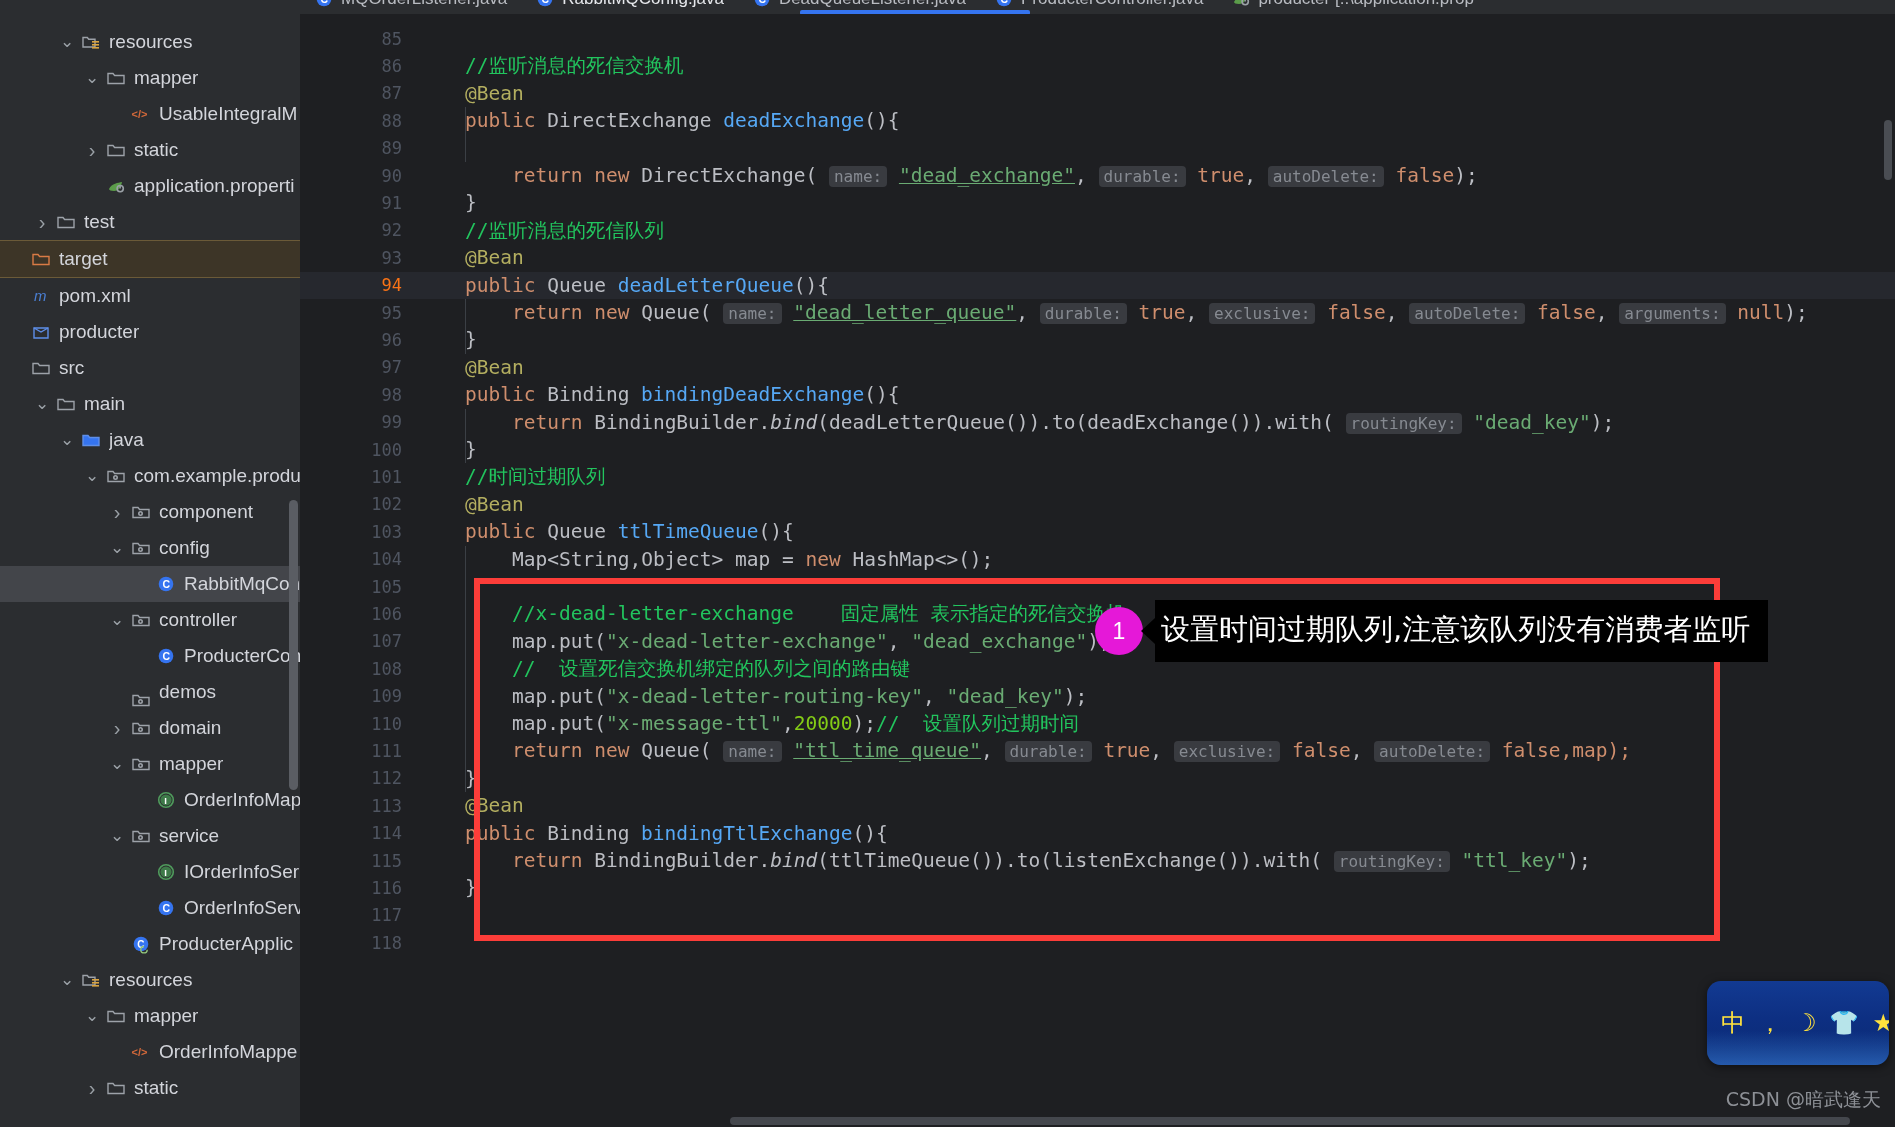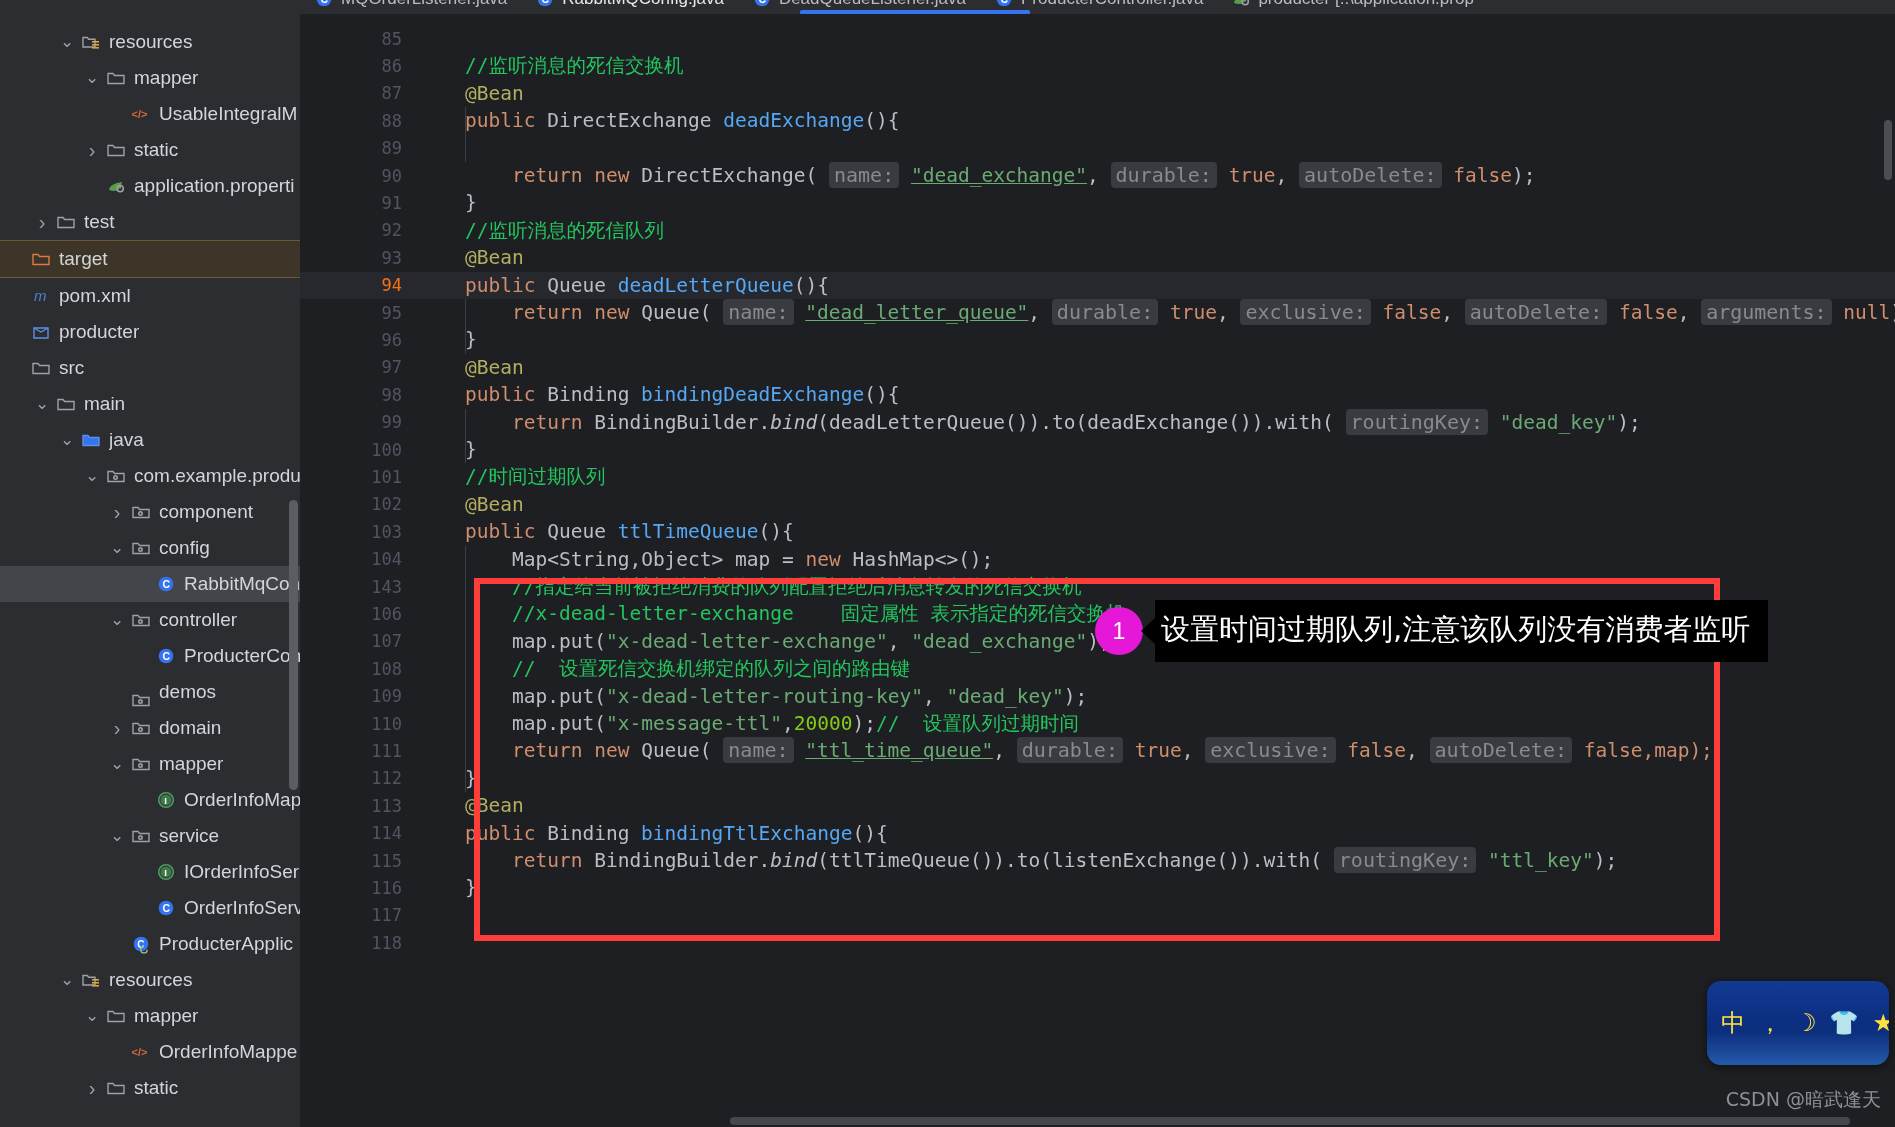--- a/index.html
+++ b/index.html
@@ -50,21 +50,21 @@
   
   .kw{color:#cf8e6d;}      
   .typ{color:#bcbec4;}
   .mth{color:#56a8f5;}
   .ann{color:#b3ae60;}
   .str{color:#6aab73;}
   .strU{color:#6aab73;text-decoration:underline;}
   .num{color:#84cc16;}
   .cmt{color:#22c55e;}
   .pun{color:#bcbec4;}
-  .hint{background:#393b40;color:#868a91;border-radius:4px;padding:1px 5px;font-size:20px;}
+  .hint{background:#393b40;color:#868a91;border-radius:4px;padding:1px 5px;font-size:16px;}
 
   .indentline{position:absolute;width:1px;background:#3b3f45;}
 
   
   .gsep{position:absolute;left:111px;top:14px;bottom:0;width:1px;background:#303337;}
 
   
   .redbox{position:absolute;left:474px;top:578px;width:1246px;height:363px;border:6px solid #fc3d39;
           box-sizing:border-box;pointer-events:none;}
   .callout{position:absolute;left:1095px;top:600px;display:flex;align-items:center;z-index:30;}
@@ -546,21 +546,21 @@
             </svg>
           </span>
         </div>
         <div class="lnrow" style="top: 504.2px;">
           <span>103</span>
         </div>
         <div class="lnrow" style="top: 531.6px;">
           <span>104</span>
         </div>
         <div class="lnrow" style="top: 559px;">
-          <span>143</span>
+          <span>105</span>
         </div>
         <div class="lnrow" style="top: 586.4px;">
           <span>106</span>
         </div>
         <div class="lnrow" style="top: 613.8px;">
           <span>107</span>
         </div>
         <div class="lnrow" style="top: 641.2px; padding-left: 24px;">
           <span>108</span>
         </div>
@@ -617,21 +617,20 @@
         <div class="codeline" style="top: 285px; padding-left: 100px;"><span class="kw">return new </span><span class="typ">Queue( </span><span class="hint">name:</span><span class="pun"> </span><span class="strU">"dead_letter_queue"</span><span class="pun">, </span><span class="hint">durable:</span><span class="pun"> </span><span class="kw">true</span><span class="pun">, </span><span class="hint">exclusive:</span><span class="pun"> </span><span class="kw">false</span><span class="pun">, </span><span class="hint">autoDelete:</span><span class="pun"> </span><span class="kw">false</span><span class="pun">, </span><span class="hint">arguments:</span><span class="pun"> </span><span class="kw">null</span><span class="pun">);</span></div>
         <div class="codeline" style="top: 312.4px; padding-left: 53px;"><span class="pun">}</span></div>
         <div class="codeline" style="top: 339.8px; padding-left: 53px;"><span class="ann">@Bean</span></div>
         <div class="codeline" style="top: 367.2px; padding-left: 53px;"><span class="kw">public </span><span class="typ">Binding </span><span class="mth">bindingDeadExchange</span><span class="pun">(){</span></div>
         <div class="codeline" style="top: 394.6px; padding-left: 100px;"><span class="kw">return </span><span class="typ">BindingBuilder.</span><span class="typ" style="font-style: italic;">bind</span><span class="pun">(deadLetterQueue()).to(deadExchange()).with( </span><span class="hint">routingKey:</span><span class="pun"> </span><span class="str">"dead_key"</span><span class="pun">);</span></div>
         <div class="codeline" style="top: 422px; padding-left: 53px;"><span class="pun">}</span></div>
         <div class="codeline" style="top: 449.4px; padding-left: 53px;"><span class="cmt">//时间过期队列</span></div>
         <div class="codeline" style="top: 476.8px; padding-left: 53px;"><span class="ann">@Bean</span></div>
         <div class="codeline" style="top: 504.2px; padding-left: 53px;"><span class="kw">public </span><span class="typ">Queue </span><span class="mth">ttlTimeQueue</span><span class="pun">(){</span></div>
         <div class="codeline" style="top: 531.6px; padding-left: 100px;"><span class="pun">Map&lt;String,Object&gt; map = </span><span class="kw">new </span><span class="pun">HashMap&lt;&gt;();</span></div>
-        <div class="codeline" style="top: 559px; padding-left: 100px;"><span class="cmt">//指定给当前被拒绝消费的队列配置拒绝后消息转发的死信交换机</span></div>
         <div class="codeline" style="top: 586.4px; padding-left: 100px;"><span class="cmt">//x-dead-letter-exchange    固定属性 表示指定的死信交换机</span></div>
         <div class="codeline" style="top: 613.8px; padding-left: 100px;"><span class="pun">map.put(</span><span class="str">"x-dead-letter-exchange"</span><span class="pun">, </span><span class="str">"dead_exchange"</span><span class="pun">);</span></div>
         <div class="codeline" style="top: 641.2px; padding-left: 100px;"><span class="cmt">//  设置死信交换机绑定的队列之间的路由键</span></div>
         <div class="codeline" style="top: 668.6px; padding-left: 100px;"><span class="pun">map.put(</span><span class="str">"x-dead-letter-routing-key"</span><span class="pun">, </span><span class="str">"dead_key"</span><span class="pun">);</span></div>
         <div class="codeline" style="top: 696px; padding-left: 100px;"><span class="pun">map.put(</span><span class="str">"x-message-ttl"</span><span class="pun">,</span><span class="num">20000</span><span class="pun">);</span><span class="cmt">//  设置队列过期时间</span></div>
         <div class="codeline" style="top: 723.4px; padding-left: 100px;"><span class="kw">return new </span><span class="typ">Queue( </span><span class="hint">name:</span><span class="pun"> </span><span class="strU">"ttl_time_queue"</span><span class="pun">, </span><span class="hint">durable:</span><span class="pun"> </span><span class="kw">true</span><span class="pun">, </span><span class="hint">exclusive:</span><span class="pun"> </span><span class="kw">false</span><span class="pun">, </span><span class="hint">autoDelete:</span><span class="pun"> </span><span class="kw">false,map);</span></div>
         <div class="codeline" style="top: 750.8px; padding-left: 53px;"><span class="pun">}</span></div>
         <div class="codeline" style="top: 778.2px; padding-left: 53px;"><span class="ann">@Bean</span></div>
         <div class="codeline" style="top: 805.6px; padding-left: 53px;"><span class="kw">public </span><span class="typ">Binding </span><span class="mth">bindingTtlExchange</span><span class="pun">(){</span></div>
         <div class="codeline" style="top: 833px; padding-left: 100px;"><span class="kw">return </span><span class="typ">BindingBuilder.</span><span class="typ" style="font-style: italic;">bind</span><span class="pun">(ttlTimeQueue()).to(listenExchange()).with( </span><span class="hint">routingKey:</span><span class="pun"> </span><span class="str">"ttl_key"</span><span class="pun">);</span></div>

